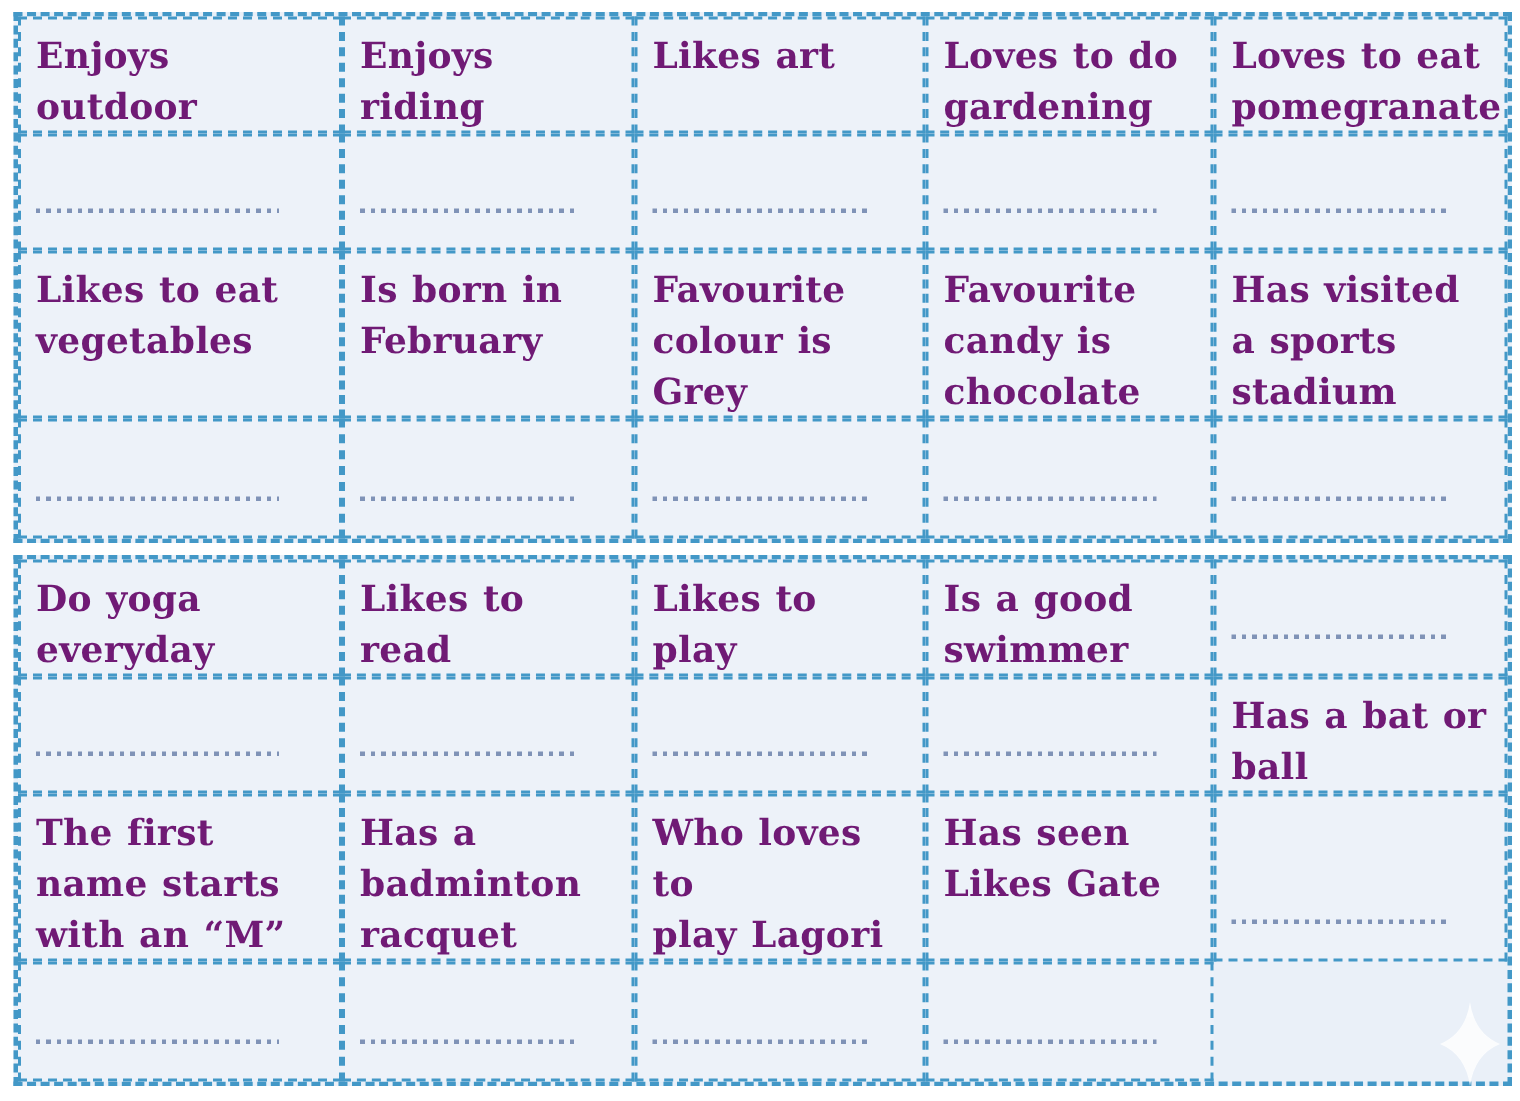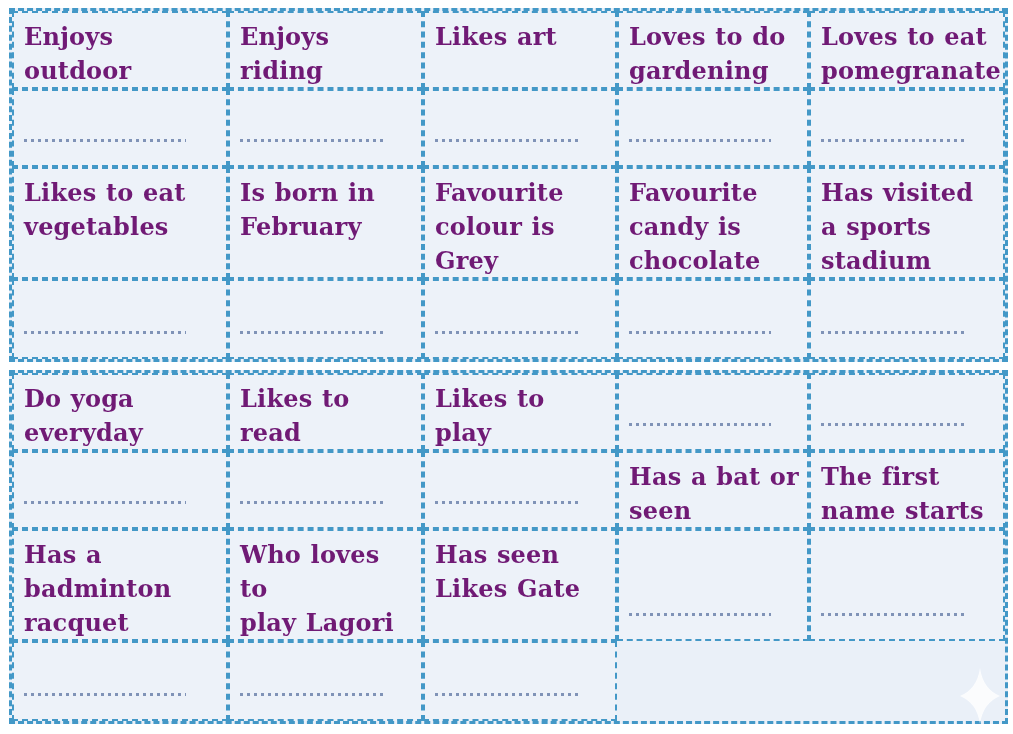--- a/index.html
+++ b/index.html
@@ -131,39 +131,41 @@
         <div class="dotline"></div>
       </div>
   </div>
 
   <div class="btable">
     <div class="cell prompt">Do yoga
 everyday</div>
     <div class="cell prompt">Likes to read</div>
     <div class="cell prompt">Likes to play
 games</div>
+    <div class="cell prompt">Is a good
+swimmer</div>
 
     <div class="cell answer">
         <div class="dotline"></div>
       </div>
     <div class="cell answer">
         <div class="dotline"></div>
       </div>
     <div class="cell answer">
         <div class="dotline"></div>
       </div>
     <div class="cell answer">
         <div class="dotline"></div>
       </div>
     <div class="cell answer">
         <div class="dotline"></div>
       </div>
 
     <div class="cell prompt">Has a bat or
-seen</div>
+ball</div>
     <div class="cell prompt">The first
 name starts
 with an “M”</div>
     <div class="cell prompt">Has a
 badminton
 racquet</div>
     <div class="cell prompt">Who loves to
 play Lagori
 or Satoliya</div>
     <div class="cell prompt">Has seen

